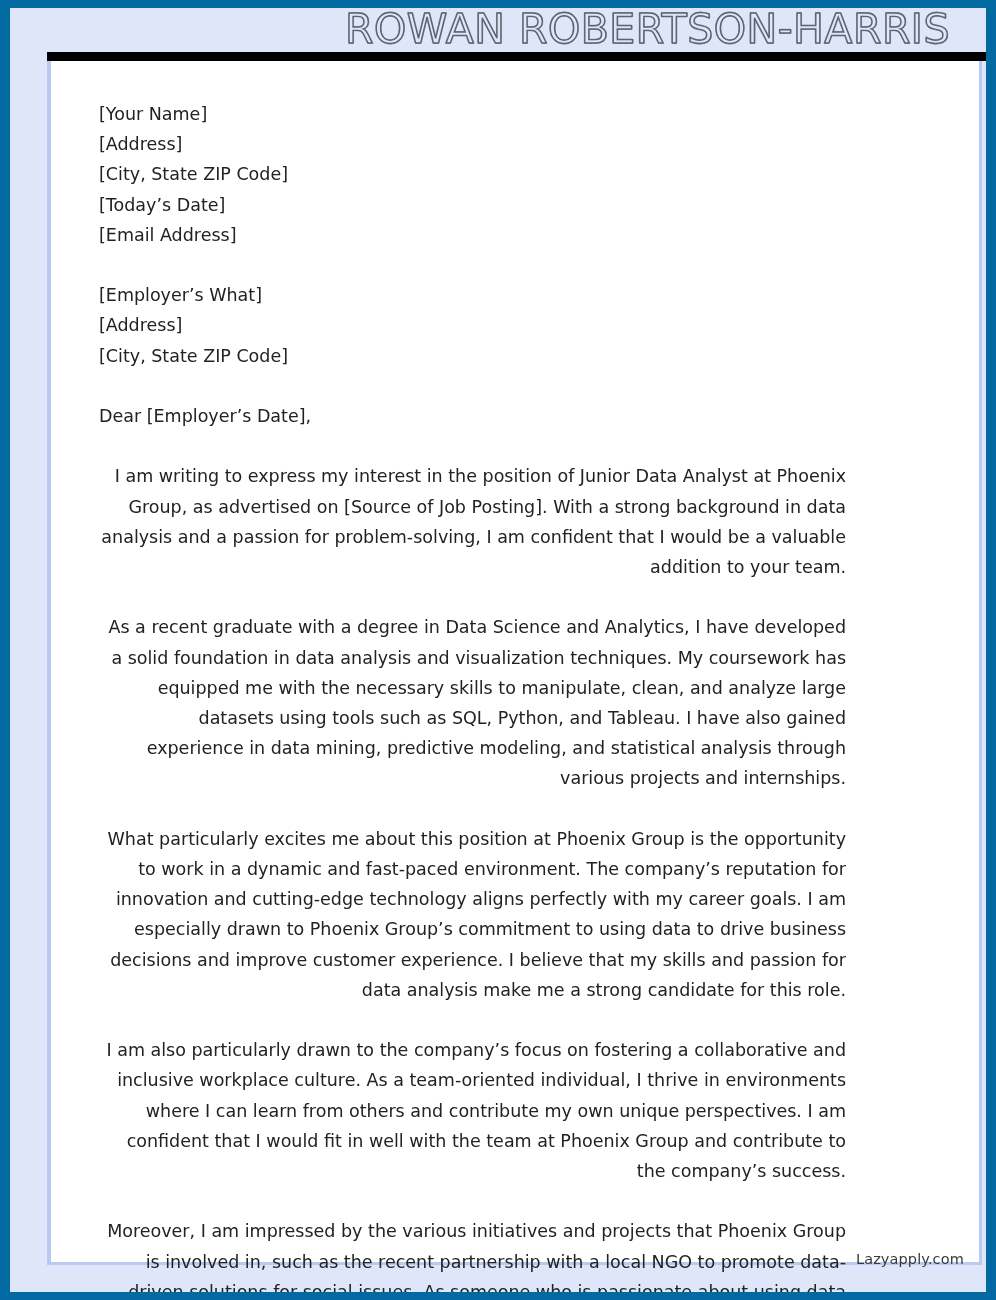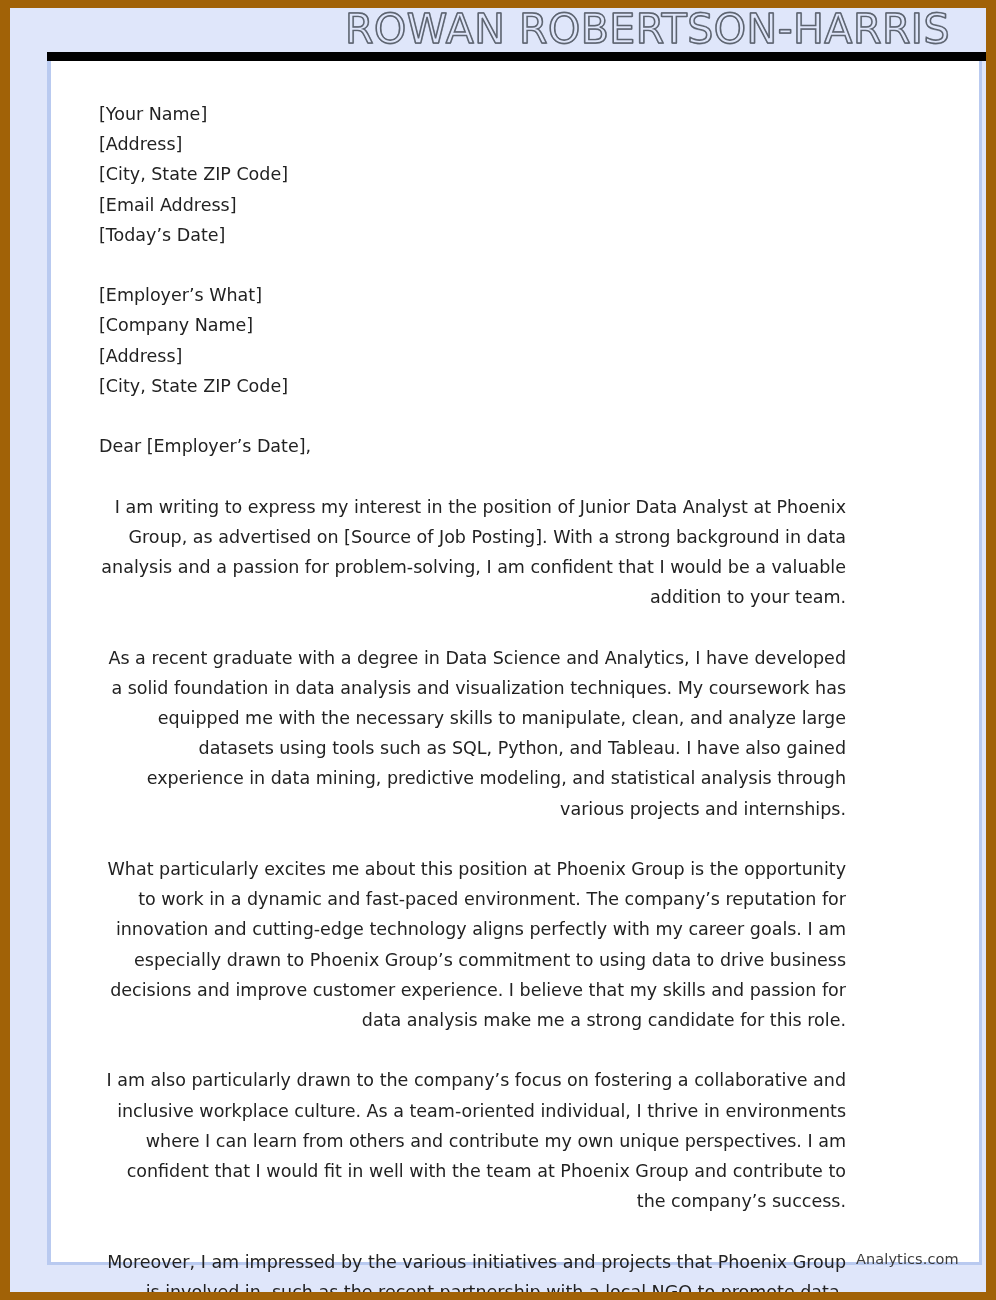--- a/index.html
+++ b/index.html
@@ -13,21 +13,21 @@
 
   body {
     font-family: "DejaVu Sans", sans-serif;
   }
 
   
   #frame {
     position: absolute;
     left: 0; top: 0;
     width: 996px; height: 1300px;
-    background: #a16207;
+    background: #0369a1;
   }
 
   
   #backdrop {
     position: absolute;
     left: 10px; top: 8px;
     width: 976px; height: 1284px;
     background: #dfe6fa;
     overflow: hidden;
   }
@@ -129,29 +129,28 @@
     <div id="header-rule"></div>
 
     <div id="sheet"></div>
 
     <div id="letter">
 
       <div>
         <div class="addr-line">[Your Name]</div>
         <div class="addr-line">[Address]</div>
         <div class="addr-line">[City, State ZIP Code]</div>
+        <div class="addr-line">[Today’s Date]</div>
         <div class="addr-line">[Email Address]</div>
-        <div class="addr-line">[Today’s Date]</div>
       </div>
 
       <div class="blank-line"></div>
 
       <div>
         <div class="addr-line">[Employer’s What]</div>
-        <div class="addr-line">[Company Name]</div>
         <div class="addr-line">[Address]</div>
         <div class="addr-line">[City, State ZIP Code]</div>
       </div>
 
       <div class="blank-line"></div>
 
       <div class="salutation">Dear [Employer’s Date],</div>
 
       <div class="blank-line"></div>
 
@@ -164,16 +163,16 @@
       <div class="para">What particularly excites me about this position at Phoenix Group is the opportunity to work in a dynamic and fast-paced environment. The company’s reputation for innovation and cutting-edge technology aligns perfectly with my career goals. I am especially drawn to Phoenix Group’s commitment to using data to drive business decisions and improve customer experience. I believe that my skills and passion for data analysis make me a strong candidate for this role.</div>
       <div class="blank-line"></div>
 
       <div class="para">I am also particularly drawn to the company’s focus on fostering a collaborative and inclusive workplace culture. As a team-oriented individual, I thrive in environments where I can learn from others and contribute my own unique perspectives. I am confident that I would fit in well with the team at Phoenix Group and contribute to the company’s success.</div>
       <div class="blank-line"></div>
 
       <div class="para">Moreover, I am impressed by the various initiatives and projects that Phoenix Group is involved in, such as the recent partnership with a local NGO to promote data-driven solutions for social issues. As someone who is passionate about using data for social</div>
 
     </div>
 
-    <div id="watermark">Analytics.com</div>
+    <div id="watermark">Lazyapply.com</div>
 
   </div>
 </div>
 
 </body></html>

